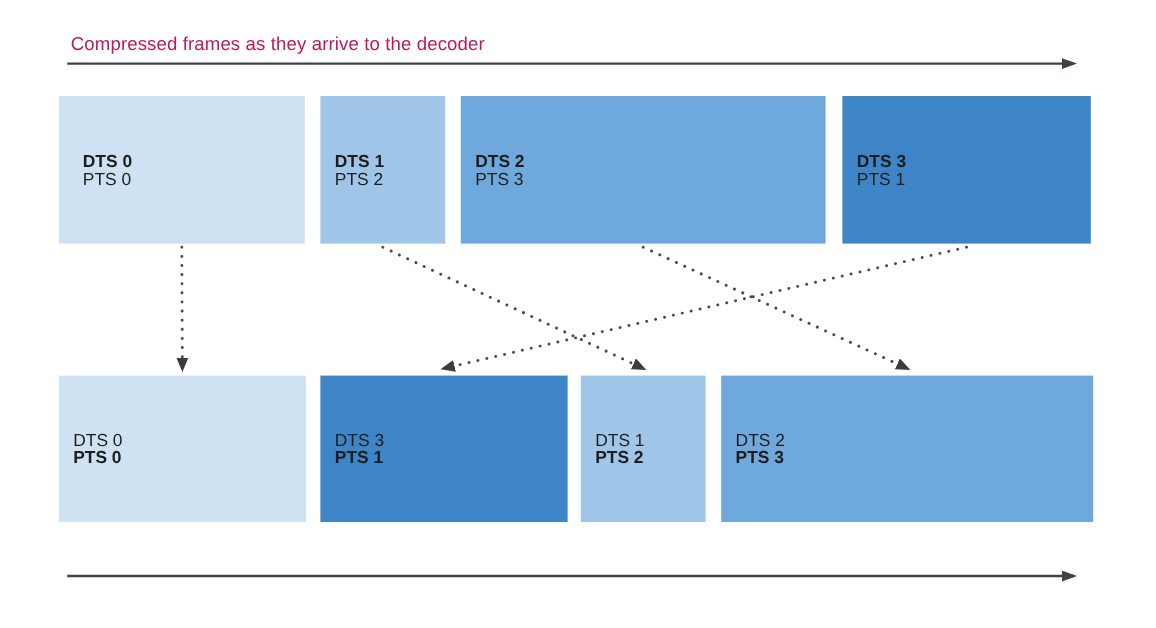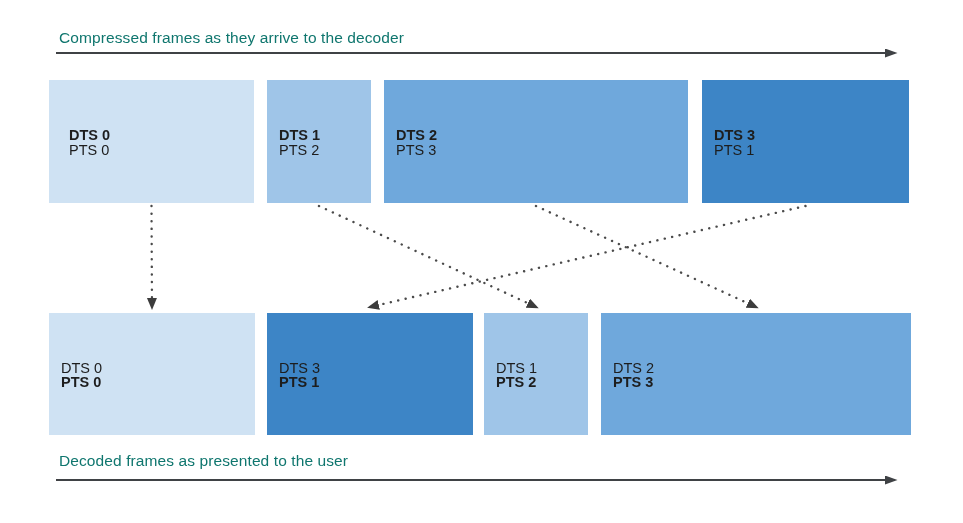--- a/index.html
+++ b/index.html
@@ -12,21 +12,21 @@
     position: relative;
     width: 963px;
     height: 523px;
     background: #ffffff;
     overflow: hidden;
   }
   .axis-label {
     position: absolute;
     left: 59px;
     font-size: 15.5px;
-    color: #0f766e;
+    color: #be185d;
     letter-spacing: 0.1px;
   }
   .axis-label.top { top: 29px; }
   .axis-label.bottom { top: 452px; }
   .axis-svg {
     position: absolute;
     left: 0;
     top: 0;
     width: 963px;
     height: 523px;
@@ -60,21 +60,20 @@
   .b2 { left: 484px; top: 313px; width: 104px; height: 122px; }
   .b3 { left: 601px; top: 313px; width: 310px; height: 122px; }
 </style>
 </head>
 <body>
 
 <div class="canvas">
 
   <div class="axis-label top">Compressed frames as they arrive to the decoder</div>
 
-  <div class="axis-label bottom">Decoded frames as presented to the user</div>
 
   <div class="frame-box row-top t0 pad-lg" style="background-color: rgb(207, 226, 243);">
     <span class="lbl dts">DTS 0</span>
     <span class="lbl pts">PTS 0</span>
   </div>
   <div class="frame-box row-top t1" style="background-color: rgb(159, 197, 232);">
     <span class="lbl dts">DTS 1</span>
     <span class="lbl pts">PTS 2</span>
   </div>
   <div class="frame-box row-top t2" style="background-color: rgb(111, 168, 220);">

